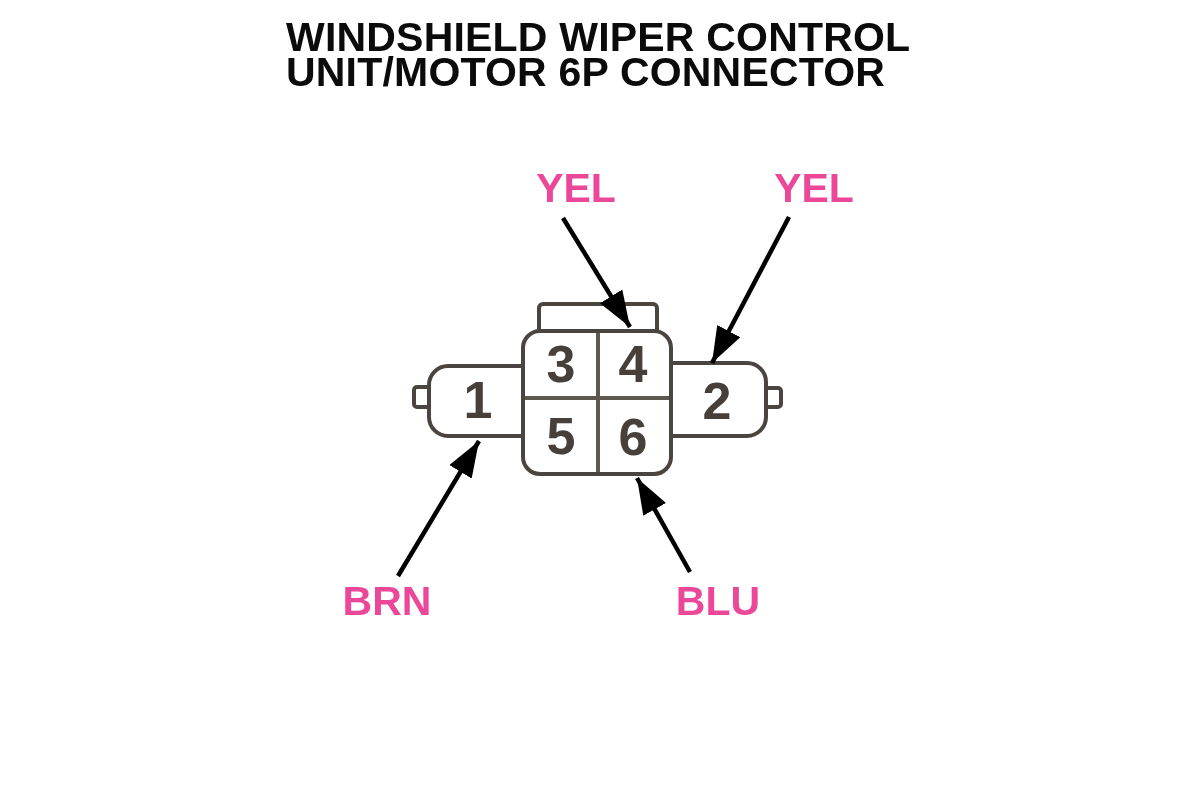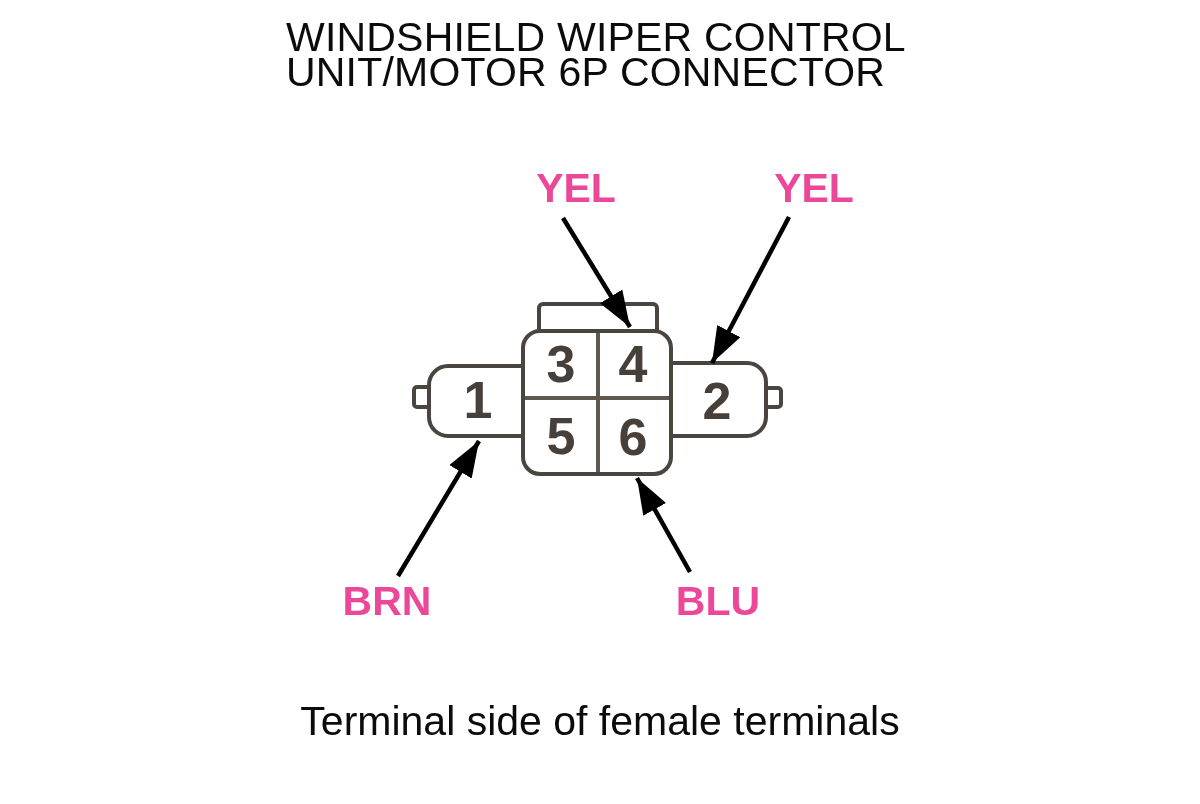--- a/index.html
+++ b/index.html
@@ -11,21 +11,21 @@
     overflow: hidden;
     font-family: "Liberation Sans", "DejaVu Sans", sans-serif;
     color: #0b0b0b;
   }
   .abs { position: absolute; }
 
   .title {
     left: 286px;
     top: 20px;
     font-size: 41px;
-    font-weight: 400;
+    font-weight: 700;
     line-height: 35px;
     letter-spacing: 0.2px;
     white-space: nowrap;
     color: #0b0b0b;
   }
 
   .diagram-svg {
     left: 0;
     top: 0;
     width: 1200px;
@@ -112,15 +112,14 @@
   <div class="abs terminal-num t3">3</div>
   <div class="abs terminal-num t4">4</div>
   <div class="abs terminal-num t5">5</div>
   <div class="abs terminal-num t6">6</div>
 
   <div class="abs wire-label yel-left">YEL</div>
   <div class="abs wire-label yel-right">YEL</div>
   <div class="abs wire-label brn">BRN</div>
   <div class="abs wire-label blu">BLU</div>
 
-  <div class="abs caption">Terminal side of female terminals</div>
 
 </div>
 
 </body></html>

